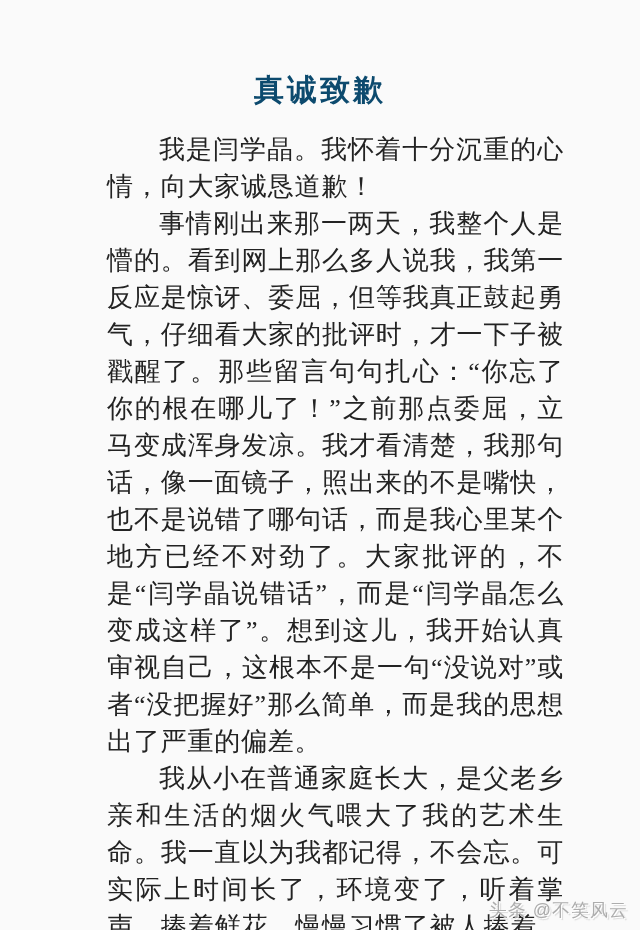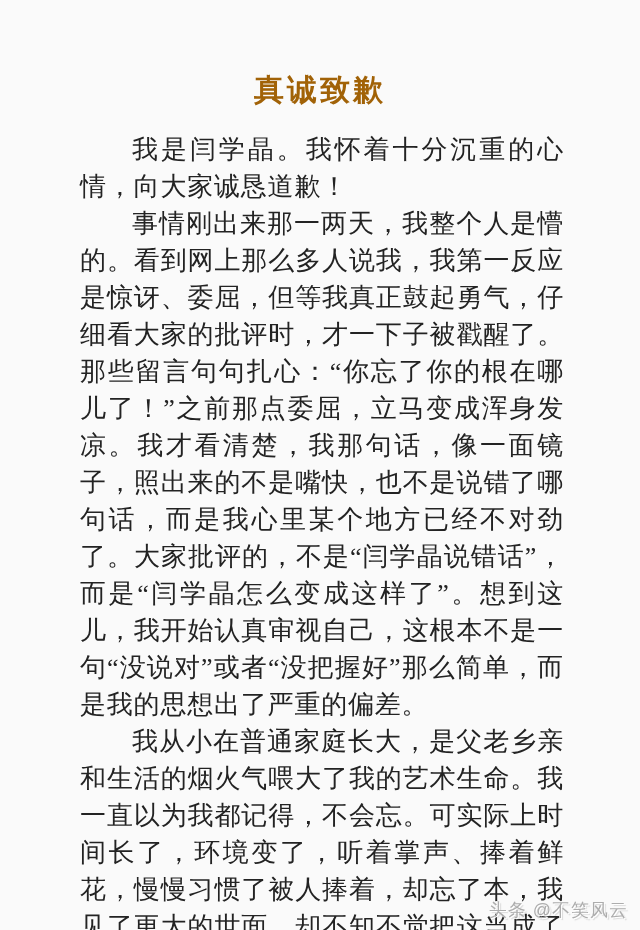--- a/index.html
+++ b/index.html
@@ -16,35 +16,36 @@
     font-family: "Liberation Serif", "DejaVu Serif", serif;
     color: #232323;
   }
   .doc-title {
     margin: 0;
     padding-top: 70px;
     text-align: center;
     font-size: 30px;
     font-weight: bold;
     letter-spacing: 3px;
-    color: #a16207;
+    color: #0c4a6e;
   }
   .doc-body {
     margin: 20px 76px 0 80px;
     font-size: 26px;
     line-height: 37px;
     letter-spacing: 0.8px;
     text-align: justify;
     text-justify: inter-ideograph;
   }
   .doc-body p {
     margin: 0;
   }
   .doc-body p.indent {
     text-indent: 2em;
+    margin-left: 27px;
   }
   .watermark {
     position: absolute;
     right: 12px;
     bottom: 8px;
     font-family: Liberation Sans, sans-serif;
     font-size: 18px;
     letter-spacing: 1px;
     color: #adadad;
     text-shadow: 1px 1px 0 #ffffff, 2px 2px 1px rgba(120,120,120,0.25);

